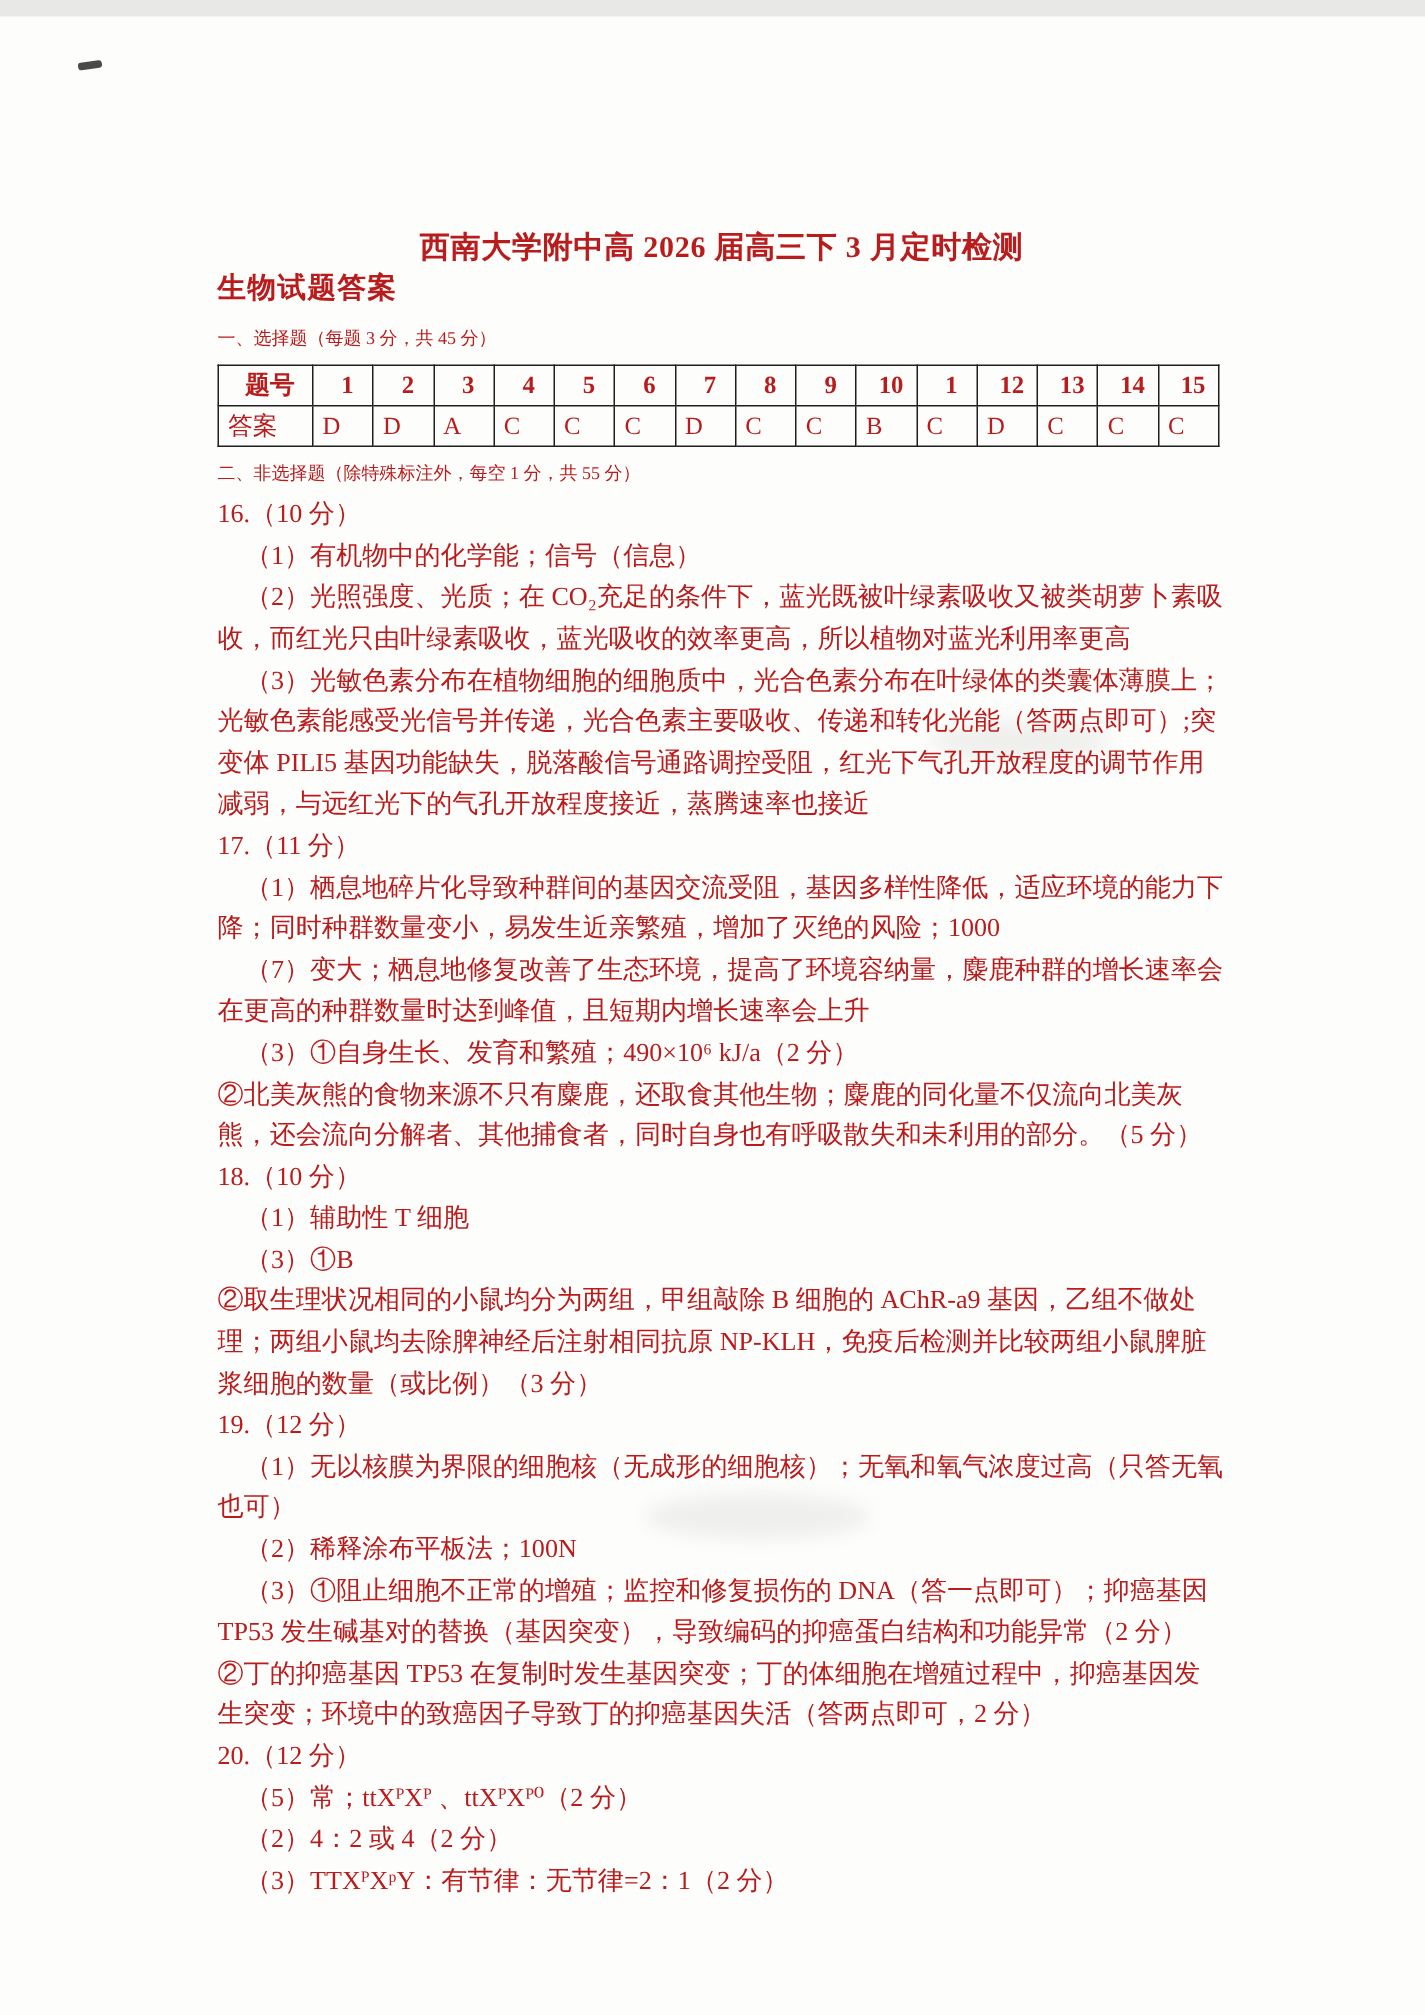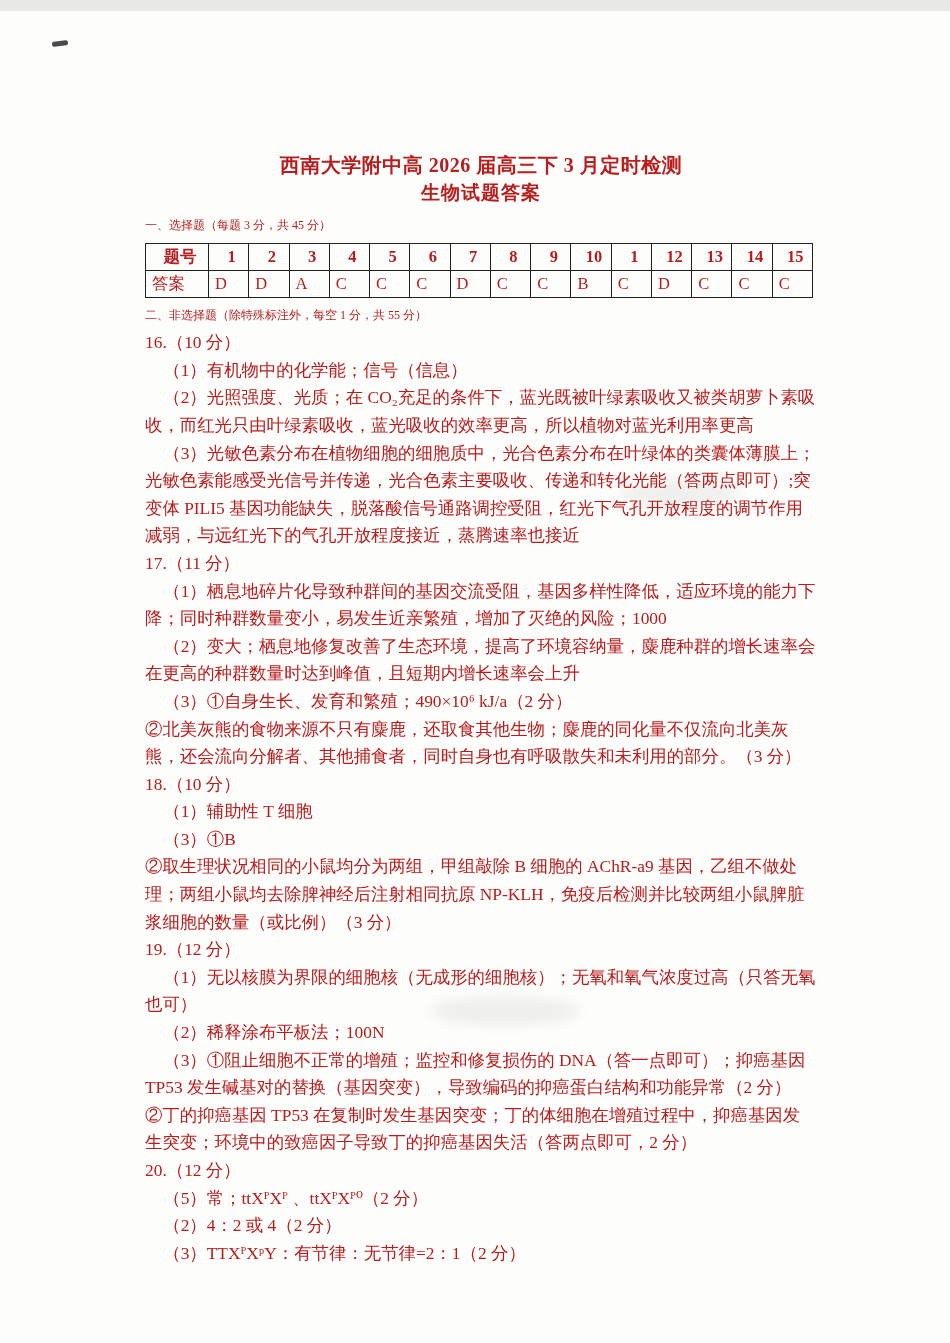--- a/index.html
+++ b/index.html
@@ -23,21 +23,21 @@
   .smudge.s1{left:620px;top:470px;width:120px;height:26px;}
   .smudge.s2{left:430px;top:985px;width:150px;height:30px;}
   .doc{
     position:absolute;left:145px;top:140px;width:672px;
   }
   h1.title{
     margin:0;padding:0;text-align:center;
     font-size:20px;font-weight:bold;line-height:28px;letter-spacing:.5px;
   }
   h2.subtitle{
-    margin:0 0 6px 0;padding:0;text-align:center;
+    margin:0 0 6px 0;padding:0;text-align:left;
     font-size:19px;font-weight:bold;line-height:27px;letter-spacing:1px;
   }
   p{margin:0;padding:0;font-size:17.4px;line-height:27.6px;}
   p.heading{font-size:12px;}
   p.sec2{margin-top:2px;}
   p.indent{text-indent:1.05em;}
   table.answers{
     border-collapse:collapse;
     width:668px;
     margin:3px 0 4px 0;
@@ -112,23 +112,23 @@
       </table>
 
     <p class="heading sec2">二、非选择题（除特殊标注外，每空 1 分，共 55 分）</p>
 
     <p class="flush">16.（10 分）</p>
     <p class="indent">（1）有机物中的化学能；信号（信息）</p>
     <p class="indent">（2）光照强度、光质；在 CO₂充足的条件下，蓝光既被叶绿素吸收又被类胡萝卜素吸收，而红光只由叶绿素吸收，蓝光吸收的效率更高，所以植物对蓝光利用率更高</p>
     <p class="indent">（3）光敏色素分布在植物细胞的细胞质中，光合色素分布在叶绿体的类囊体薄膜上；光敏色素能感受光信号并传递，光合色素主要吸收、传递和转化光能（答两点即可）;突变体 PILI5 基因功能缺失，脱落酸信号通路调控受阻，红光下气孔开放程度的调节作用减弱，与远红光下的气孔开放程度接近，蒸腾速率也接近</p>
     <p class="flush">17.（11 分）</p>
     <p class="indent">（1）栖息地碎片化导致种群间的基因交流受阻，基因多样性降低，适应环境的能力下降；同时种群数量变小，易发生近亲繁殖，增加了灭绝的风险；1000</p>
-    <p class="indent">（2）变大；栖息地修复改善了生态环境，提高了环境容纳量，麋鹿种群的增长速率会在更高的种群数量时达到峰值，且短期内增长速率会上升</p>
+    <p class="indent">（7）变大；栖息地修复改善了生态环境，提高了环境容纳量，麋鹿种群的增长速率会在更高的种群数量时达到峰值，且短期内增长速率会上升</p>
     <p class="indent">（3）①自身生长、发育和繁殖；490×10⁶ kJ/a（2 分）</p>
-    <p class="flush">②北美灰熊的食物来源不只有麋鹿，还取食其他生物；麋鹿的同化量不仅流向北美灰熊，还会流向分解者、其他捕食者，同时自身也有呼吸散失和未利用的部分。（3 分）</p>
+    <p class="flush">②北美灰熊的食物来源不只有麋鹿，还取食其他生物；麋鹿的同化量不仅流向北美灰熊，还会流向分解者、其他捕食者，同时自身也有呼吸散失和未利用的部分。（5 分）</p>
     <p class="flush">18.（10 分）</p>
     <p class="indent">（1）辅助性 T 细胞</p>
     <p class="indent">（3）①B</p>
     <p class="flush">②取生理状况相同的小鼠均分为两组，甲组敲除 B 细胞的 AChR-a9 基因，乙组不做处理；两组小鼠均去除脾神经后注射相同抗原 NP-KLH，免疫后检测并比较两组小鼠脾脏浆细胞的数量（或比例）（3 分）</p>
     <p class="flush">19.（12 分）</p>
     <p class="indent">（1）无以核膜为界限的细胞核（无成形的细胞核）；无氧和氧气浓度过高（只答无氧也可）</p>
     <p class="indent">（2）稀释涂布平板法；100N</p>
     <p class="indent">（3）①阻止细胞不正常的增殖；监控和修复损伤的 DNA（答一点即可）；抑癌基因 TP53 发生碱基对的替换（基因突变），导致编码的抑癌蛋白结构和功能异常（2 分）</p>
     <p class="flush">②丁的抑癌基因 TP53 在复制时发生基因突变；丁的体细胞在增殖过程中，抑癌基因发生突变；环境中的致癌因子导致丁的抑癌基因失活（答两点即可，2 分）</p>
     <p class="flush">20.（12 分）</p>

